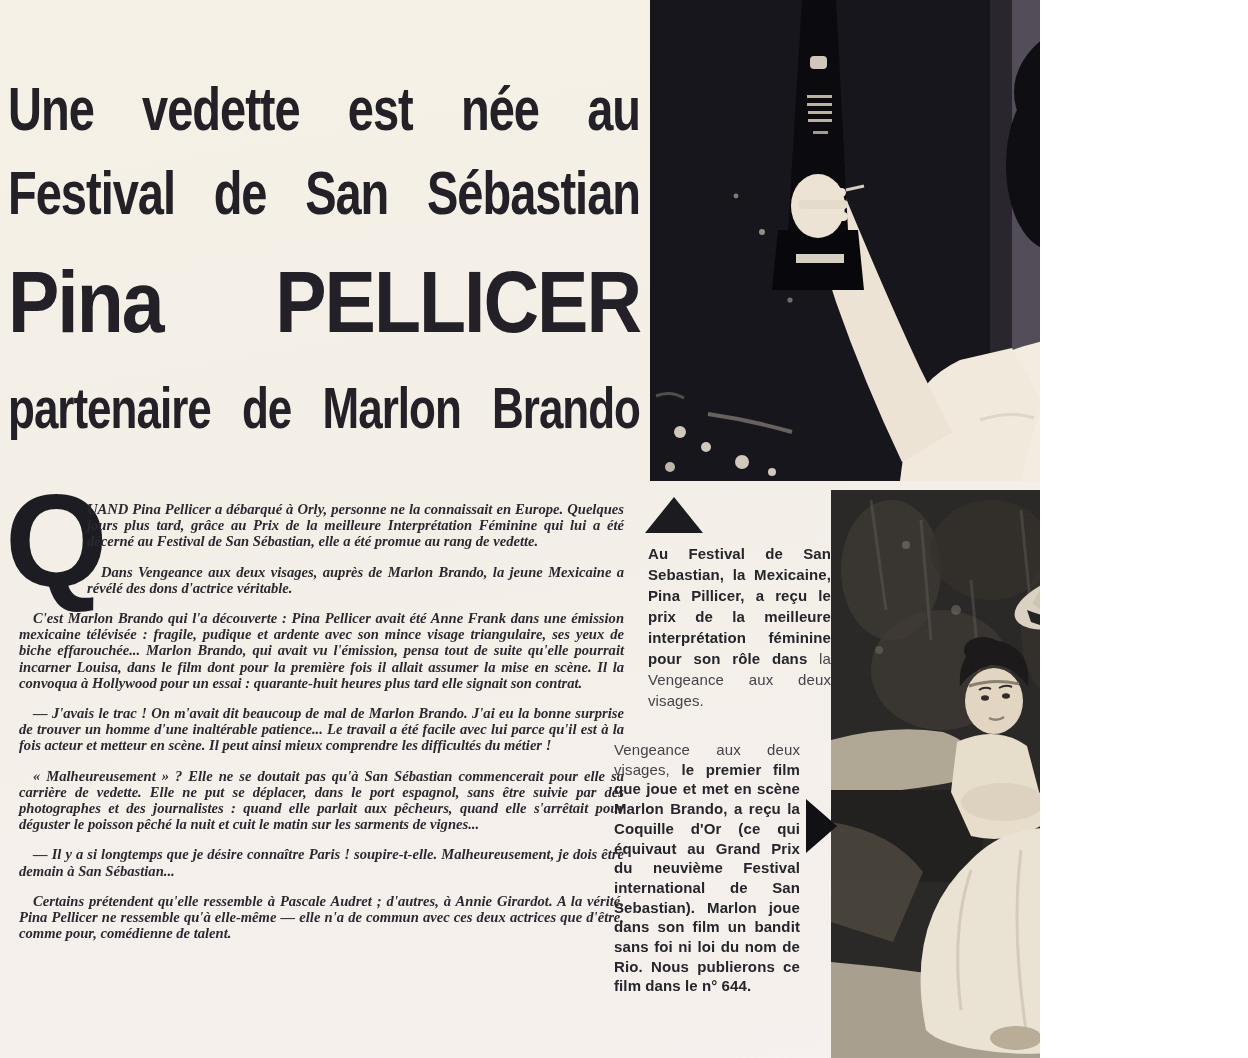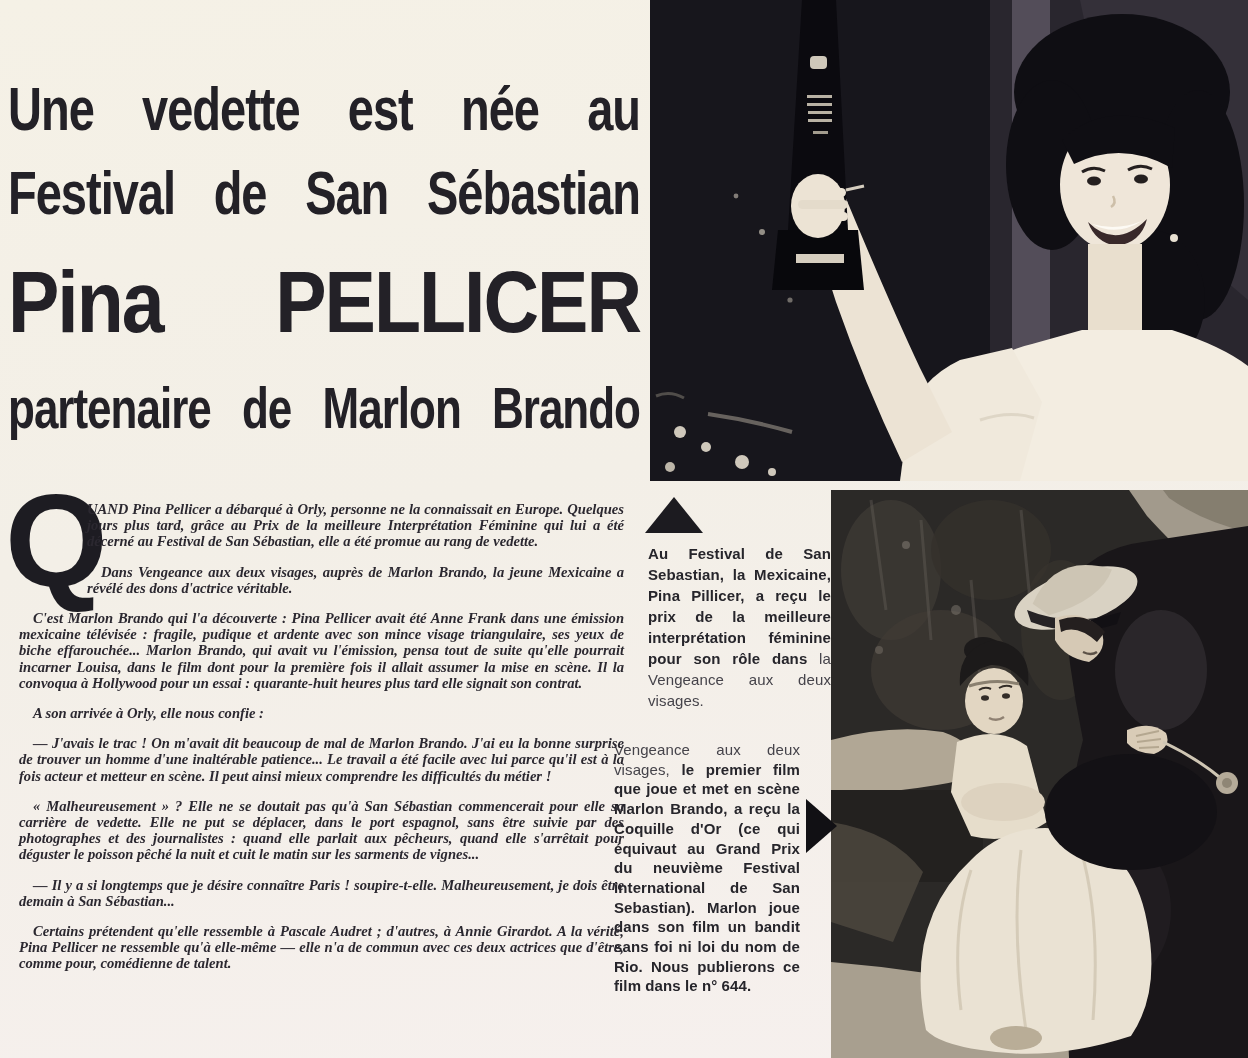--- a/index.html
+++ b/index.html
@@ -1,18 +1,18 @@
 <!DOCTYPE html>
 <html><head>
 <meta charset="utf-8">
 <style>
   html,body{margin:0;padding:0;}
   .page{
     position:relative;
-    width:1248px;height:1058px;
+    width:1040px;height:1058px;
     background:linear-gradient(170deg,#f5f1e6 0%,#f3efe7 45%,#f6f0ee 100%);
     overflow:hidden;
     font-family:"Liberation Sans",sans-serif;
     color:#232228;
     text-decoration:underline;
   }
   
   .headline{position:absolute;left:8px;top:74px;width:632px;}
   .hl{
     display:block;text-align:justify;text-align-last:justify;
@@ -211,20 +211,19 @@
     <span class="cap-b">le premier film que joue et met en scène Marlon Brando, a reçu la Coquille d'Or (ce qui équivaut au Grand Prix du neuvième Festival international de San Sebastian). Marlon joue dans son film un bandit sans foi ni loi du nom de Rio. Nous publierons ce film dans le n° 644.</span>
   </div>
 
   <div class="tri-right"></div>
 
   <div class="article">
     <span class="dropcap">Q</span>
     <p class="p-first">UAND Pina Pellicer a débarqué à Orly, personne ne la connaissait en Europe. Quelques jours plus tard, grâce au Prix de la meilleure Interprétation Féminine qui lui a été décerné au Festival de San Sébastian, elle a été promue au rang de vedette.</p>
     <p>Dans Vengeance aux deux visages, auprès de Marlon Brando, la jeune Mexicaine a révélé des dons d'actrice véritable.</p>
     <p>C'est Marlon Brando qui l'a découverte : Pina Pellicer avait été Anne Frank dans une émission mexicaine télévisée : fragile, pudique et ardente avec son mince visage triangulaire, ses yeux de biche effarouchée... Marlon Brando, qui avait vu l'émission, pensa tout de suite qu'elle pourrait incarner Louisa, dans le film dont pour la première fois il allait assumer la mise en scène. Il la convoqua à Hollywood pour un essai : quarante-huit heures plus tard elle signait son contrat.</p>
-    <p>A son arrivée à Orly, elle nous confie :</p>
     <p>— J'avais le trac ! On m'avait dit beaucoup de mal de Marlon Brando. J'ai eu la bonne surprise de trouver un homme d'une inaltérable patience... Le travail a été facile avec lui parce qu'il est à la fois acteur et metteur en scène. Il peut ainsi mieux comprendre les difficultés du métier !</p>
     <p>« Malheureusement » ? Elle ne se doutait pas qu'à San Sébastian commencerait pour elle sa carrière de vedette. Elle ne put se déplacer, dans le port espagnol, sans être suivie par des photographes et des journalistes : quand elle parlait aux pêcheurs, quand elle s'arrêtait pour déguster le poisson pêché la nuit et cuit le matin sur les sarments de vignes...</p>
     <p>— Il y a si longtemps que je désire connaître Paris ! soupire-t-elle. Malheureusement, je dois être demain à San Sébastian...</p>
     <p>Certains prétendent qu'elle ressemble à Pascale Audret ; d'autres, à Annie Girardot. A la vérité, Pina Pellicer ne ressemble qu'à elle-même — elle n'a de commun avec ces deux actrices que d'être, comme pour, comédienne de talent.</p>
   </div>
 
 </div>
 
 </body></html>

